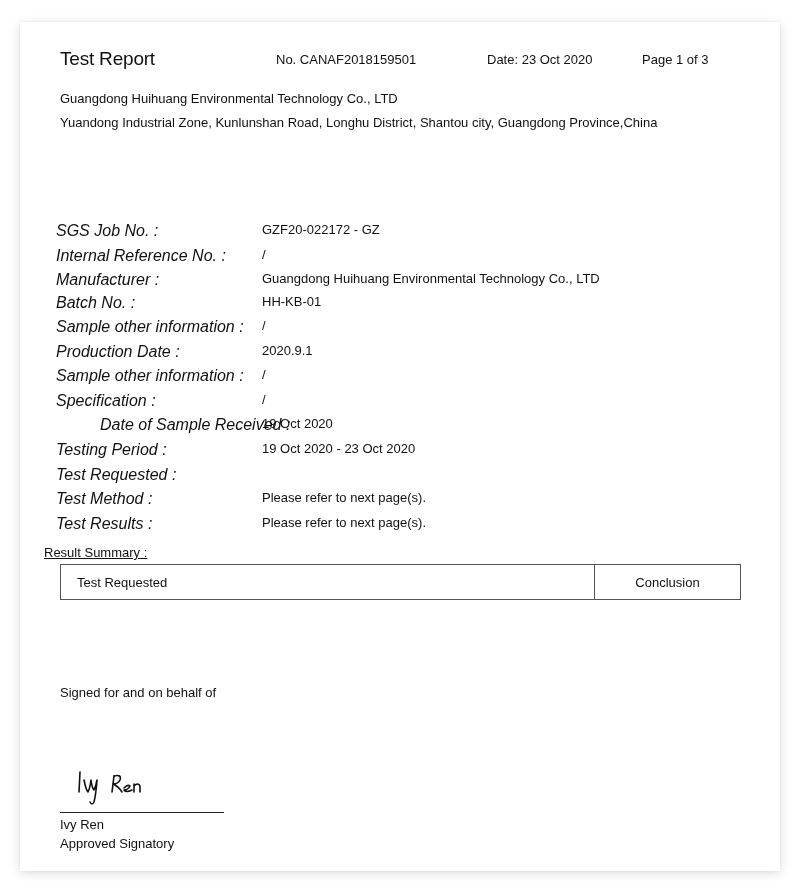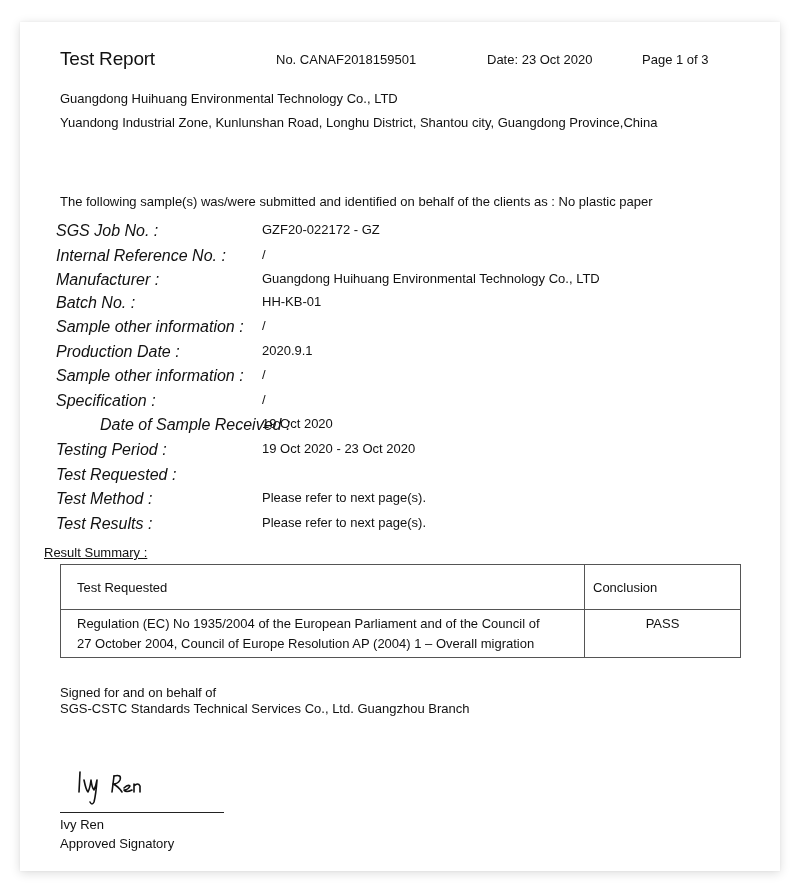--- a/index.html
+++ b/index.html
@@ -9,39 +9,38 @@
           box-shadow:0 2px 10px rgba(0,0,0,0.14), 0 0 2px rgba(0,0,0,0.06); }
   .abs { position:absolute; white-space:nowrap; }
   .title { left:40px; top:26px; font-size:19px; letter-spacing:-0.2px; }
   .hdr { top:30px; font-size:13px; }
   .t13 { font-size:13px; }
   .lbl { left:36px; font-size:16px;font-style:italic; }
   .val { left:242px; font-size:13px; }
   table.summary { position:absolute; left:40px; top:542px; width:681px; border-collapse:collapse; font-size:13px; }
   table.summary th, table.summary td { border:1px solid #555; }
   table.summary th { height:28px; font-weight:normal; text-align:left; padding:0 0 0 16px;margin-top:26px; }
-  table.summary th.concl { text-align:left; padding:8px; width:139px; }
+  table.summary th.concl { text-align:center; padding:3px; width:139px; }
   table.summary td { vertical-align:top; padding:4px 0 3px 16px; line-height:20px; }
   table.summary td.concl { text-align:center; padding-left:0; }
   .sig-line { position:absolute; left:40px; top:790px; width:164px; height:1px; background:#222; }
   .sig-img { position:absolute; left:56px; top:744px; }
 </style>
 </head>
 <body>
 
 <div class="page">
   <div class="abs title">Test Report</div>
   <div class="abs hdr" style="left:256px;">No. CANAF2018159501</div>
   <div class="abs hdr" style="left:467px;">Date: 23 Oct 2020</div>
   <div class="abs hdr" style="left:622px;">Page 1 of 3</div>
 
   <div class="abs t13" style="left:40px; top:69px;">Guangdong Huihuang Environmental  Technology Co., LTD</div>
   <div class="abs t13" style="left:40px; top:93px;">Yuandong Industrial Zone, Kunlunshan Road, Longhu District, Shantou city, Guangdong Province,China</div>
 
-  <div class="abs t13" style="left:40px; top:172px;">The following sample(s) was/were submitted and identified on behalf of the clients as : No plastic paper</div>
 
   <div class="abs lbl" style="top:200px;">SGS Job No. :</div>
   <div class="abs val" style="top:200px;">GZF20-022172 - GZ</div>
   <div class="abs lbl" style="top:225px;">Internal Reference No. :</div>
   <div class="abs val" style="top:225px;">/</div>
   <div class="abs lbl" style="top:249px;">Manufacturer :</div>
   <div class="abs val" style="top:249px;">Guangdong Huihuang Environmental  Technology Co., LTD</div>
   <div class="abs lbl" style="top:272px;">Batch No. :</div>
   <div class="abs val" style="top:272px;">HH-KB-01</div>
   <div class="abs lbl" style="top:296px;">Sample other information :</div>
@@ -63,32 +62,24 @@
   <div class="abs val" style="top:493px;">Please refer to next page(s).</div>
 
   <div class="abs t13" style="left:24px; top:523px;text-decoration:underline;">Result Summary :</div>
 
   <table class="summary">
     <tbody>
         <tr>
       <th>Test Requested</th>
       <th class="concl">Conclusion</th>
     </tr>
-    <tr>
-      <td>
-        <div>Regulation (EC) No 1935/2004 of the European Parliament and of the Council of</div>
-        <div>27 October 2004, Council of Europe Resolution AP (2004) 1 – Overall migration</div>
-      </td>
-      <td class="concl">PASS</td>
-    </tr>
   </tbody>
     </table>
 
   <div class="abs t13" style="left:40px; top:663px;">Signed for and on behalf of</div>
-  <div class="abs t13" style="left:40px; top:679px;">SGS-CSTC Standards Technical Services Co., Ltd. Guangzhou Branch</div>
 
   <svg class="sig-img" width="90" height="44" viewBox="0 0 90 44">
     <g fill="none" stroke="#111" stroke-width="1.6" stroke-linecap="round" stroke-linejoin="round">
       <path d="M4 6 L3 26"></path>
       <path d="M8 14 Q10 24 12 26 Q14 22 15 14 Q16 22 18 24 Q20 20 21 14 Q20 28 18 36 Q16 40 14 36"></path>
       <path d="M38 10 L36 26"></path>
       <path d="M38 10 Q46 8 44 14 Q42 18 37 18 Q42 20 46 26"></path>
       <path d="M48 22 Q52 18 54 20 Q52 24 48 24 Q50 27 56 24"></path>
       <path d="M58 18 L58 26 M58 20 Q62 16 64 20 L64 26"></path>
     </g>

